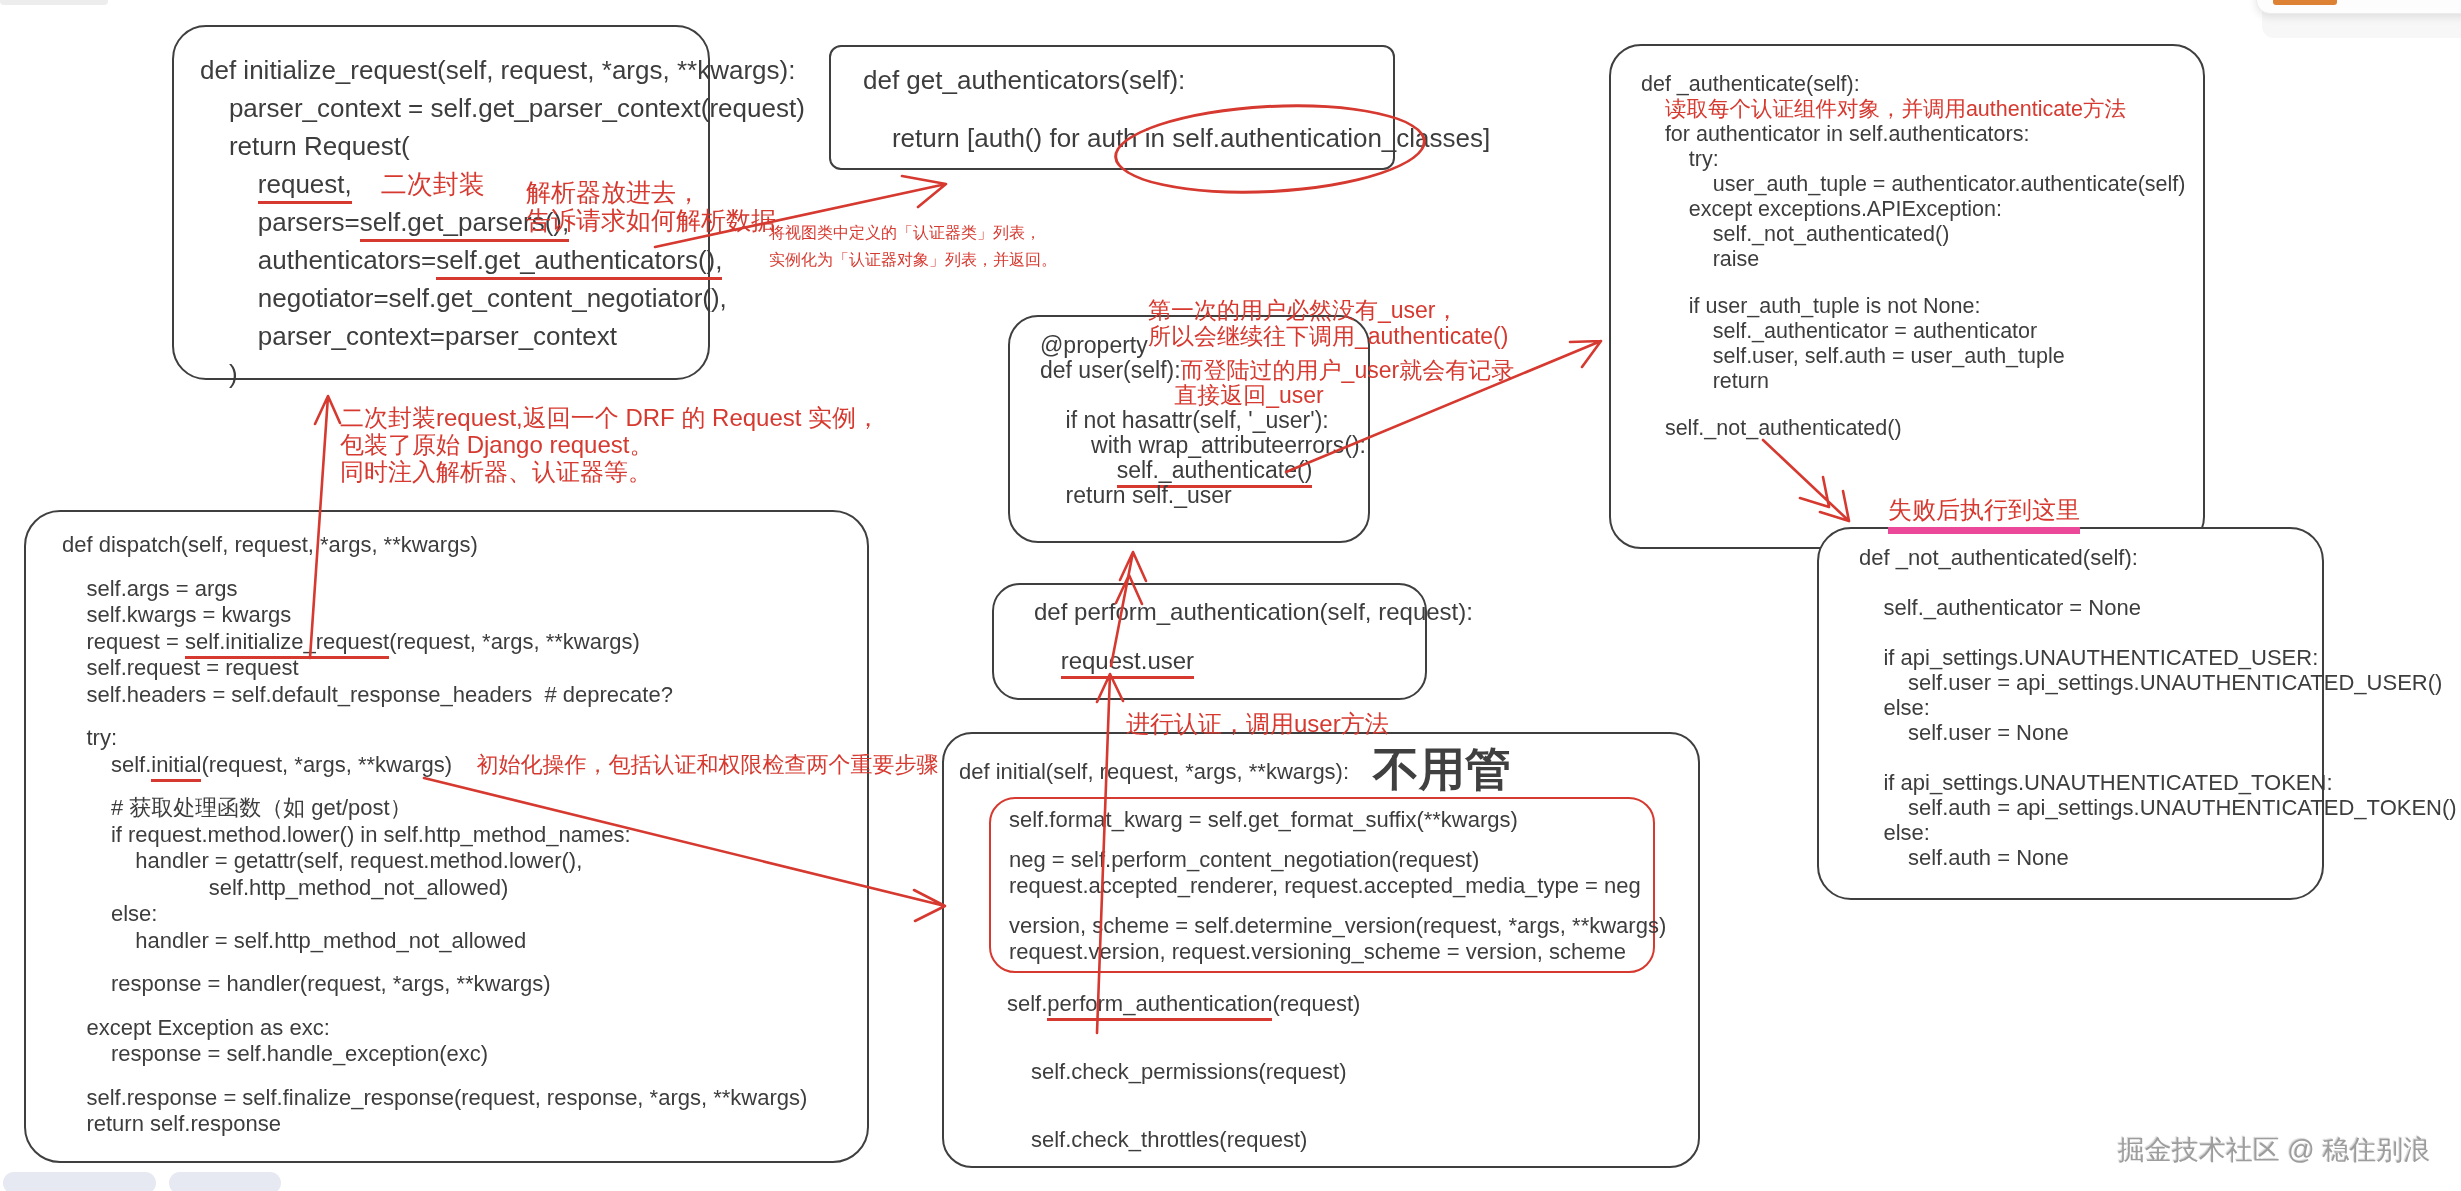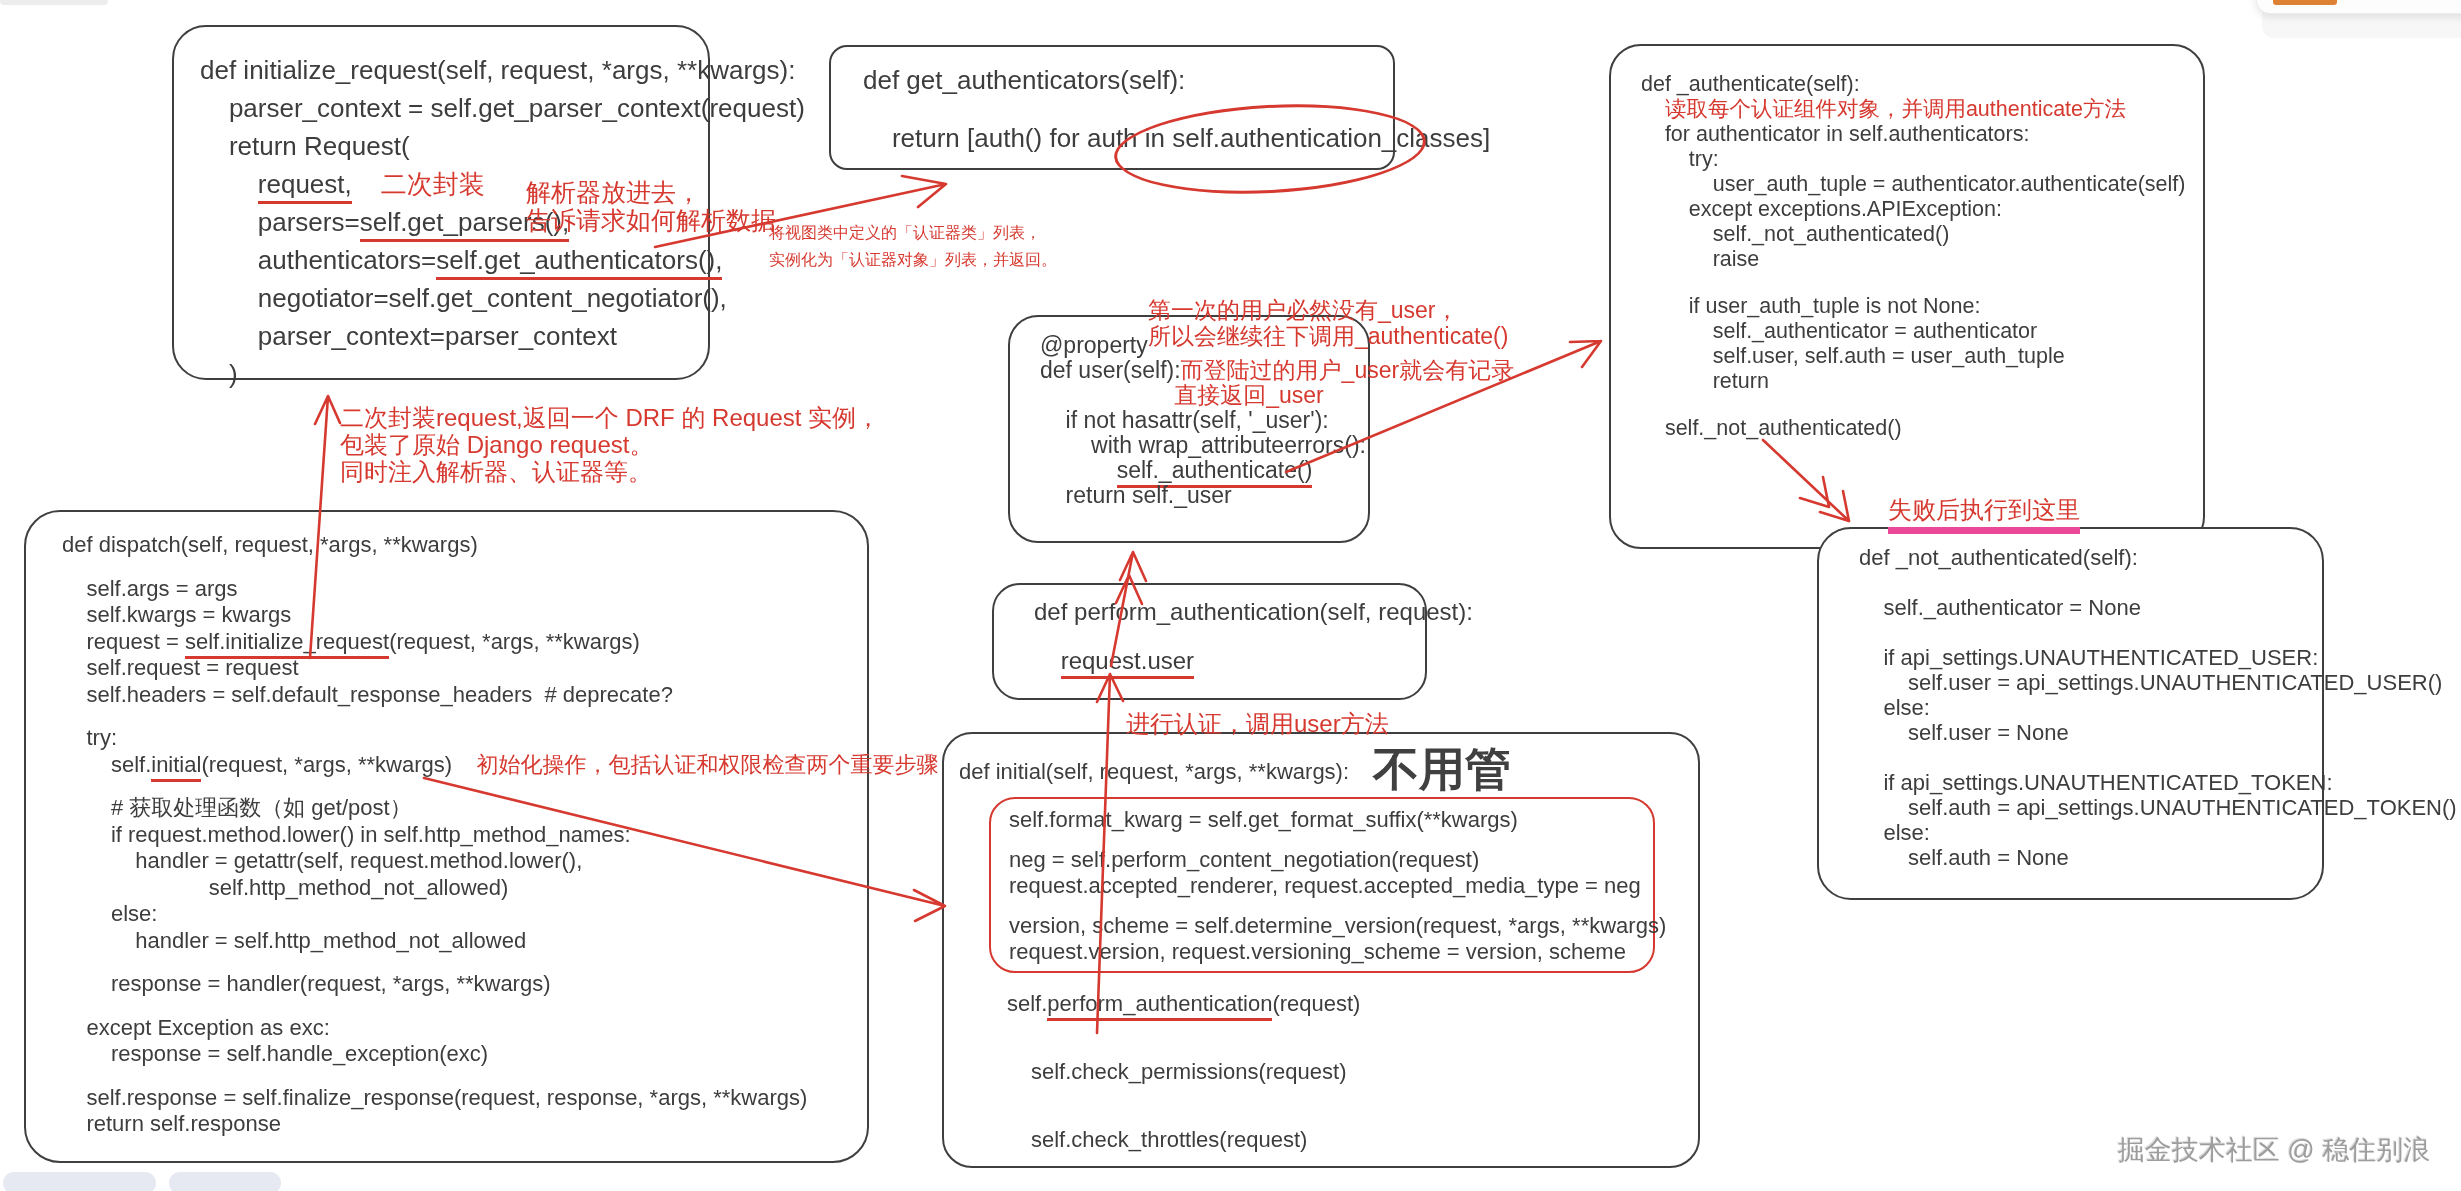--- a/index.html
+++ b/index.html
@@ -6,21 +6,21 @@
   #canvas{position:relative;width:2461px;height:1191px;background:#fff;overflow:hidden;
           font-family:"Liberation Sans","DejaVu Sans",sans-serif;color:#3d3d3d;}
   .code-box{position:absolute;border:2.5px solid #3f3f3f;border-radius:32px;background:#fff;box-sizing:border-box;}
   .cl{white-space:pre;line-height:var(--lh,26px);}
   .cl.blank{height:var(--bl,20px);line-height:var(--bl,20px);}
   .u{border-bottom:3.5px solid #d6392f;padding-bottom:2px;}
   .r{color:#d6392f;}
   .rb{color:#404040;font-size:46px;font-weight:700;display:inline-block;line-height:26px;transform:translateY(6px);margin-left:24px;}
   .note{position:absolute;color:#d6392f;white-space:pre;}
   #box1{left:172px;top:25px;width:538px;height:355px;padding:24px 26px;font-size:26px;--lh:38px;border-radius:34px;}
-  #box2{left:829px;top:45px;width:566px;height:125px;padding:16px 32px;font-size:26px;--lh:34px;--bl:24px;border-radius:18px;}
+  #box2{left:829px;top:45px;width:566px;height:125px;padding:16px 32px;font-size:26px;--lh:34px;--bl:24px;border-radius:12px;}
   #box3{left:1609px;top:44px;width:596px;height:505px;padding:26px 30px;font-size:21.5px;--lh:25px;--bl:22px;}
   #box4{left:983px;top:315px;width:362px;height:228px;padding:16px 30px;font-size:23px;--lh:25px;border-radius:30px;margin-left:25px;}
   #box5{left:992px;top:583px;width:435px;height:117px;padding:14px 40px;font-size:24px;--lh:25px;--bl:24px;border-radius:28px;}
   #box6{left:24px;top:510px;width:845px;height:653px;padding:20px 36px;font-size:22px;--lh:26.5px;--bl:17px;border-radius:36px;}
   #box7{left:942px;top:732px;width:758px;height:436px;padding:16px 15px;font-size:22px;--lh:26px;--bl:14px;border-radius:30px;}
   #box8{left:1817px;top:527px;width:507px;height:373px;padding:16px 40px;font-size:22px;--lh:25px;--bl:25px;border-radius:34px;}
   #init-rect{margin:12px 0 0 30px;width:666px;box-sizing:border-box;border:2.5px solid #d6392f;border-radius:26px;padding:8px 0 6px 18px;}
   #box7 .tail{padding-left:48px;}
   #box7 .tail .cl{margin-top:18px;}
   #box7 .tail .cl + .cl{margin-top:42px;margin-left:24px;}

